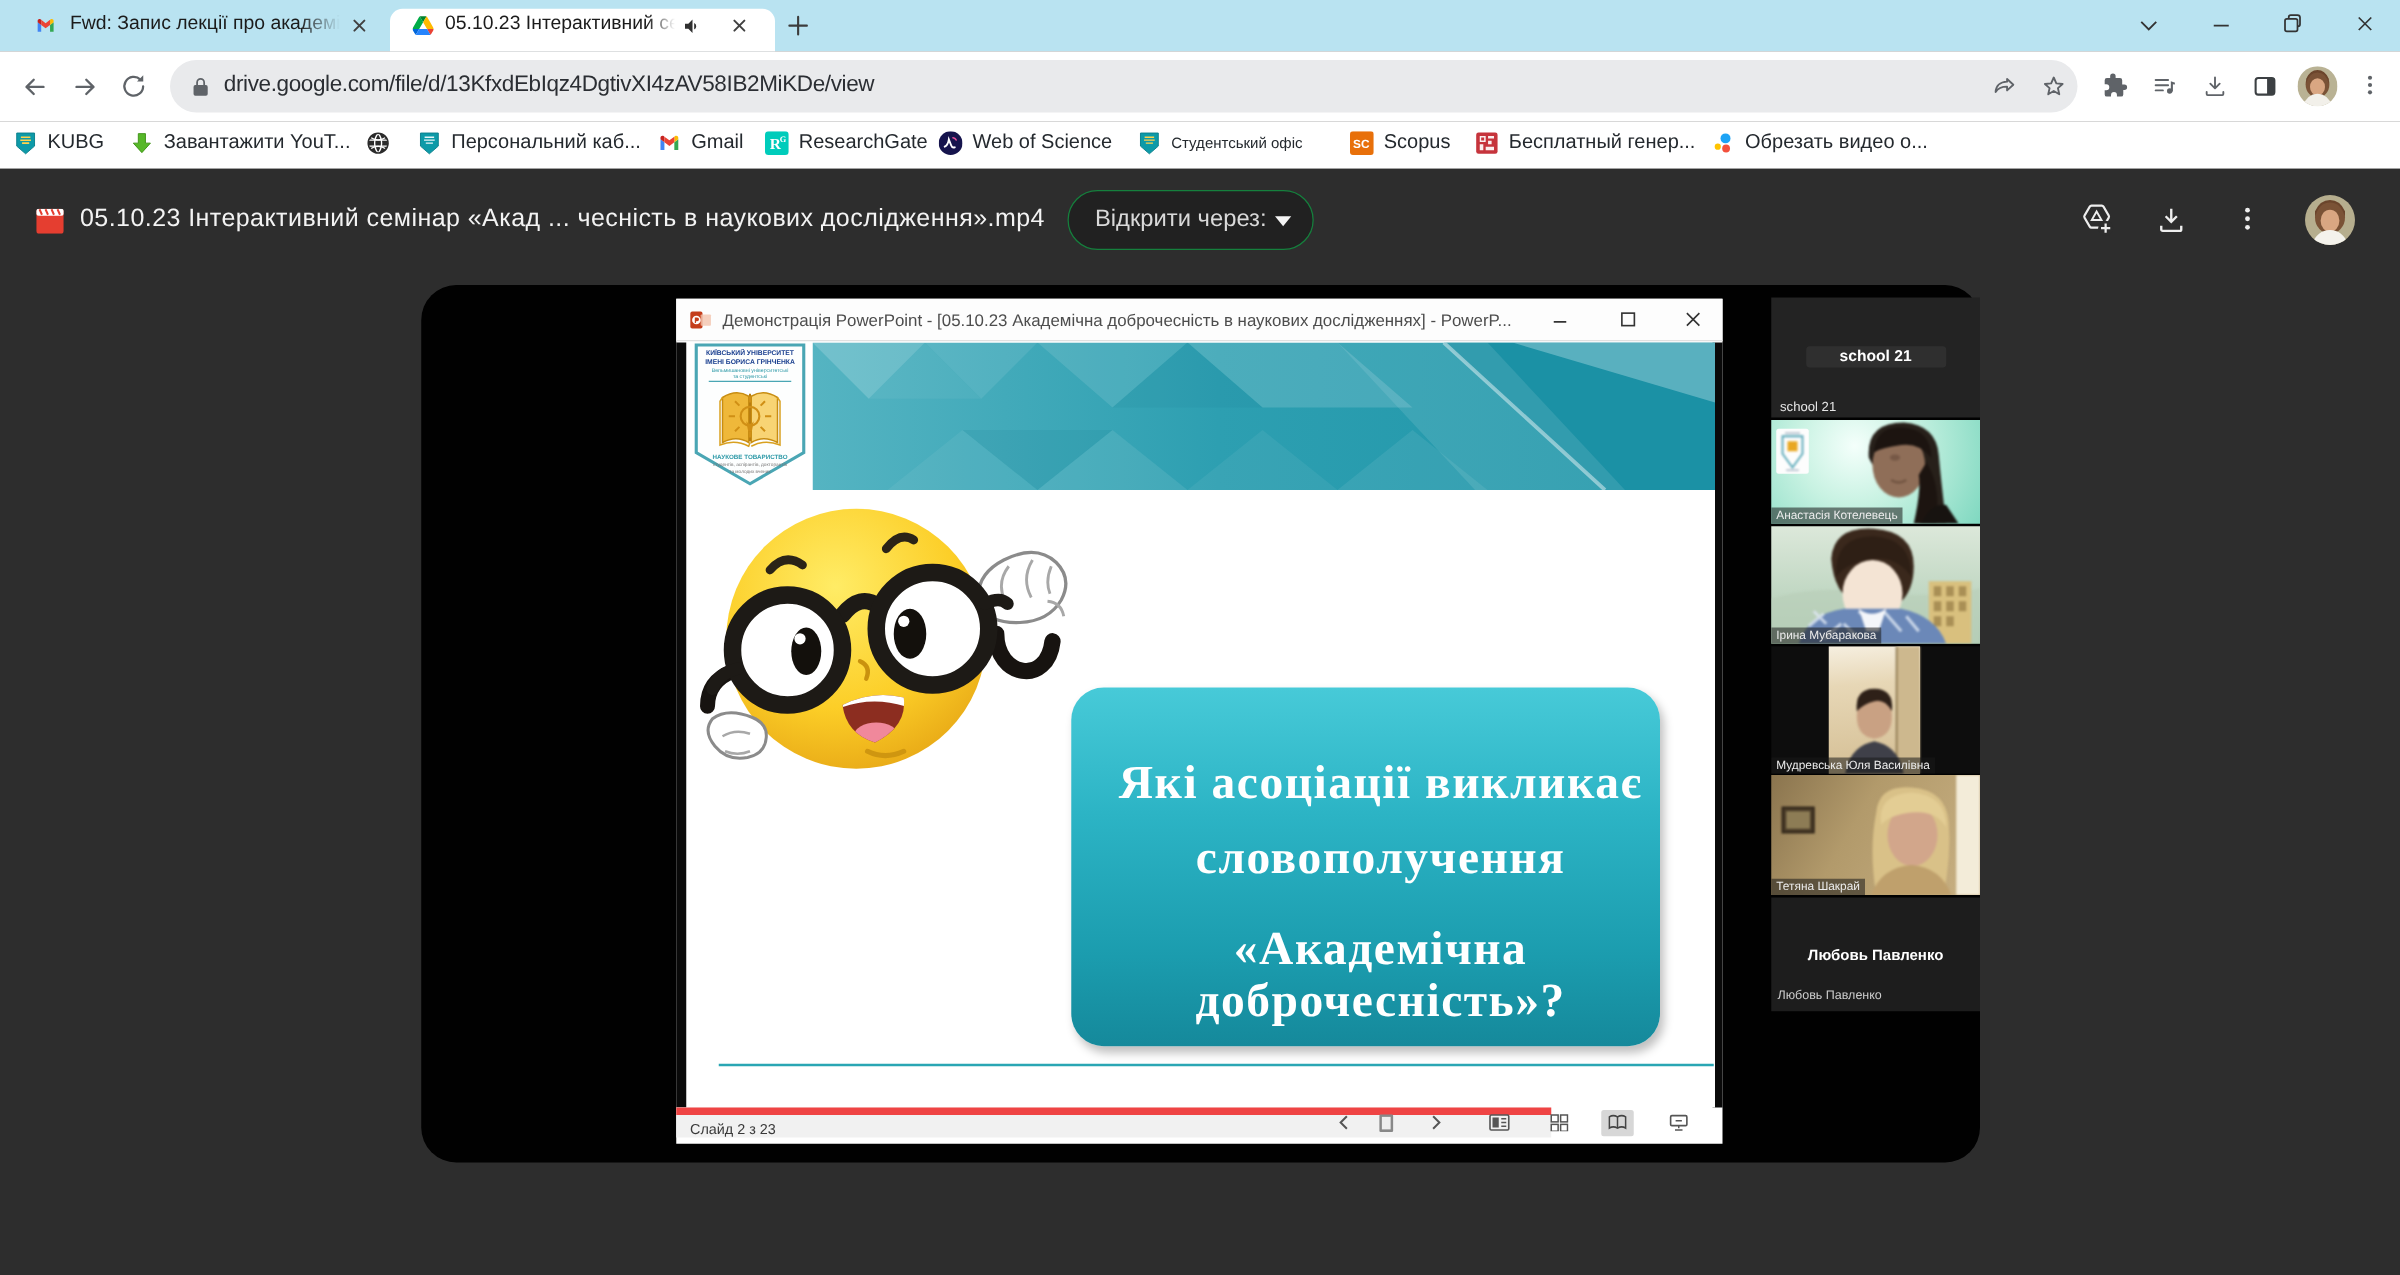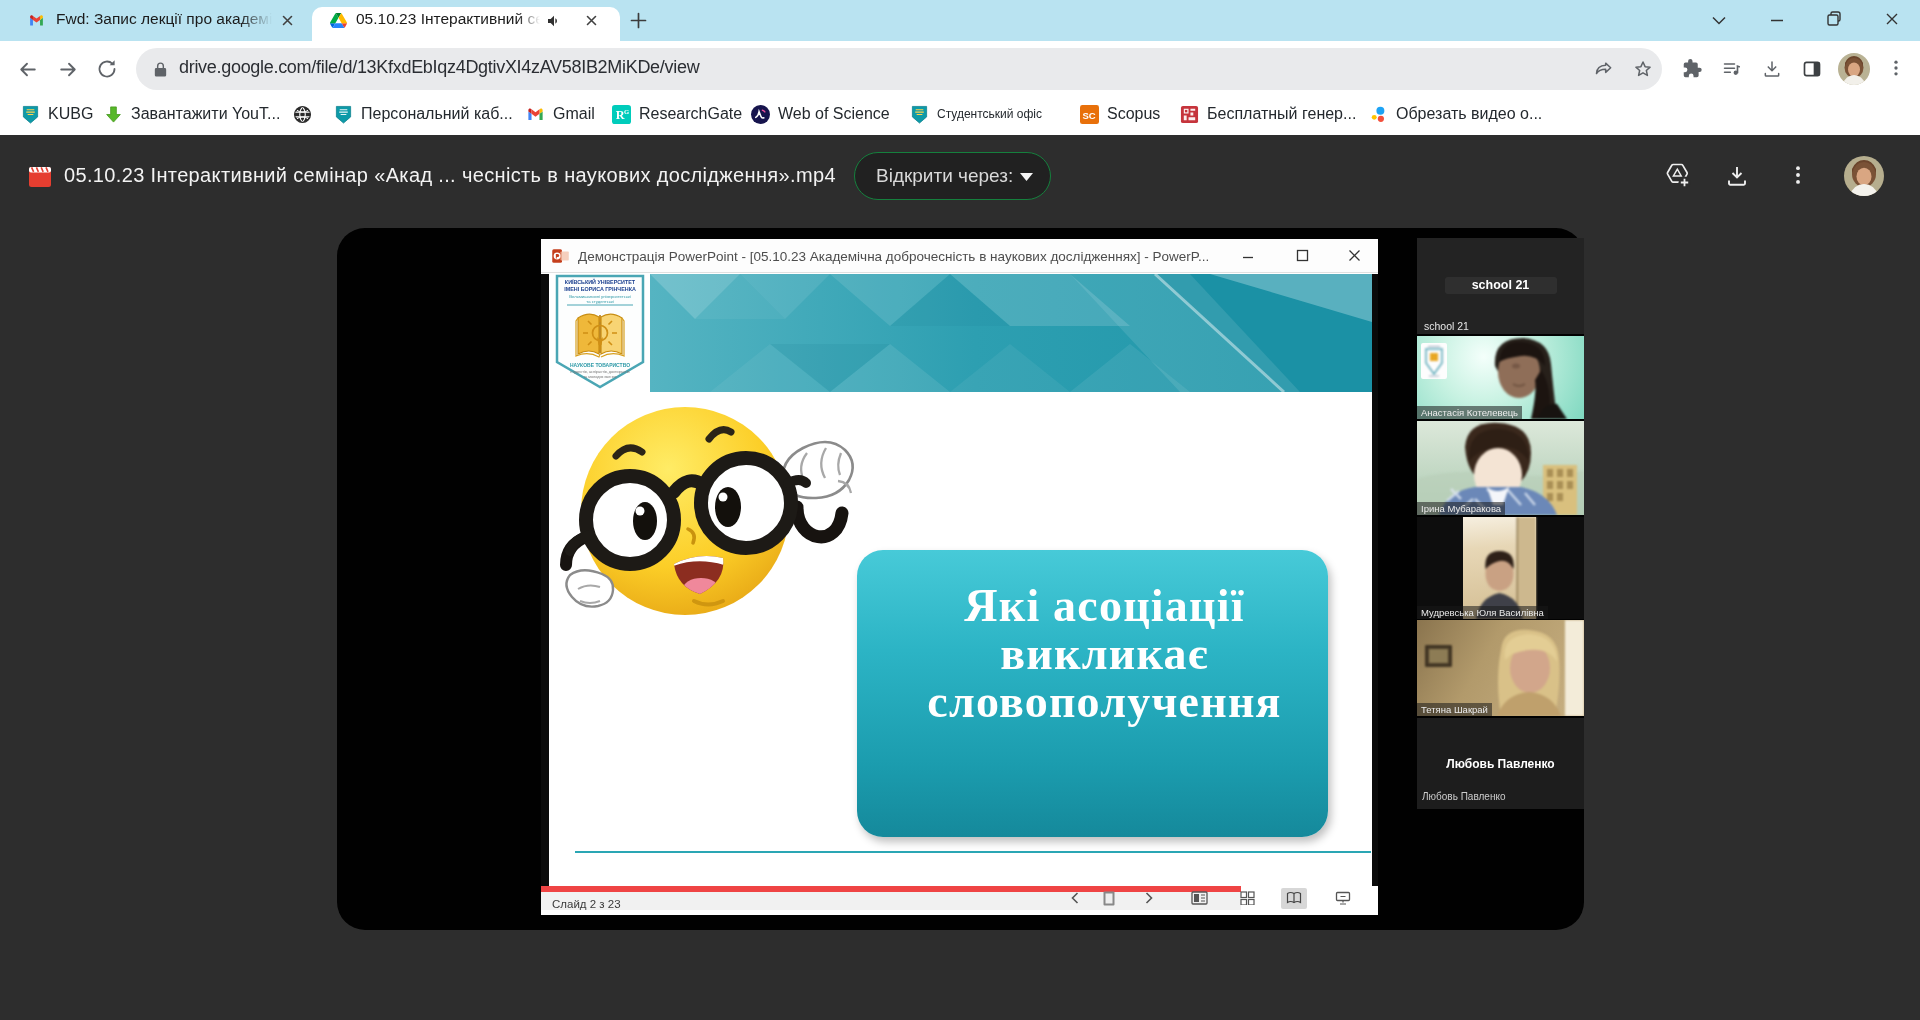--- a/index.html
+++ b/index.html
@@ -154,21 +154,21 @@
       <path d="M4 32 Q8 22 16 22 Q24 22 28 32 Z" fill="#f2f0ea"></path>
     </g>
   </svg>
   <svg class="abs" style="left:1886px; top:58px;" width="20" height="20" viewBox="0 0 24 24" fill="#5f6368">
     <circle cx="12" cy="5" r="2"></circle>
       <circle cx="12" cy="12" r="2"></circle>
       <circle cx="12" cy="19" r="2"></circle>
   </svg>
 
   <div id="bookmarks"></div>
-  <div class="bm" style="left:21px;">
+  <div class="bm" style="left:11px;">
     <svg class="ic" viewBox="0 0 20 20">
         <path d="M2.5 1.5h15v11L10 19 2.5 12.5z" fill="#0d9aa8" stroke="#0b7f8c" stroke-width="0.8"></path>
         <path d="M6 5h8M5.5 7.5h9M7 10h6" stroke="#ffd34d" stroke-width="1.3"></path>
       </svg>
     <span>KUBG</span>
   </div>
   <div class="bm" style="left:104px;">
     <svg class="ic" viewBox="0 0 20 20">
         <path d="M7 2h6v8h4.2L10 18 2.8 10H7z" fill="#57b829"></path>
         <path d="M7 2h6v8h4.2L10 18 2.8 10H7z" fill="none" stroke="#3f9417" stroke-width="0.8"></path>
@@ -408,21 +408,22 @@
             <ellipse cx="178" cy="112" rx="13" ry="20" fill="#13100c"></ellipse>
             <circle cx="173" cy="102" r="4.5" fill="#fff"></circle>
             <path d="M40 140 Q24 144 20 156" stroke="#1d1a16" stroke-width="10" fill="none" stroke-linecap="round"></path>
             <path d="M238 88 Q250 82 256 88" stroke="#1d1a16" stroke-width="10" fill="none" stroke-linecap="round"></path>
           </svg>
 
           <div class="abs" style="left:307px; top:276px; width:471px; height:287px; border-radius:26px;
                background:linear-gradient(180deg,#47cad8 0%, #2cb4c5 35%, #1b9cae 75%, #15899b 100%);
                box-shadow:3px 5px 8px rgba(0,0,0,0.25);"></div>
           <div class="abs" style="left:319px; top:276px; width:471px; text-align:center; font-family:'Liberation Serif',serif; font-weight:bold; color:#fff; letter-spacing:1.2px;">
-            <div style="margin-top:32px; font-size:46px; line-height:48px;">Які асоціації викликає<br>словополучення</div>
+            <div style="margin-top:46px; font-size:38px; line-height:60px;">Які асоціації викликає<br>словополучення</div>
+            <div style="margin-top:22px; font-size:38px; line-height:42px;">«Академічна<br>доброчесність»?</div>
           </div>
 
           <div class="abs" style="left:25px; top:577px; width:796px; height:2px; background:#2aa6b4;"></div>
         </div>
 
         <div id="ppstatus">
           <div class="stxt">Слайд 2 з 23</div>
         </div>
         <svg class="abs" style="left:528px; top:652px;" width="12" height="14" viewBox="0 0 12 14">
             <path d="M8.5 2L3.5 7l5 5" stroke="#555" stroke-width="1.6" fill="none"></path>

